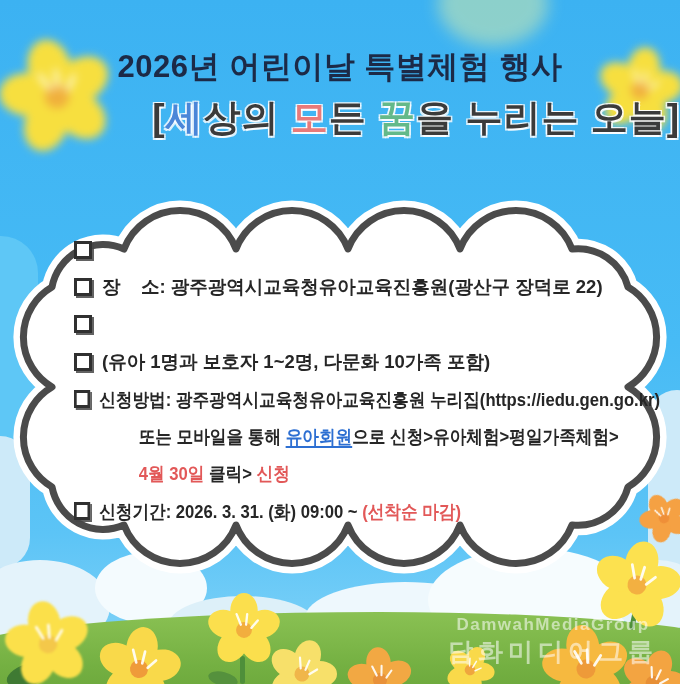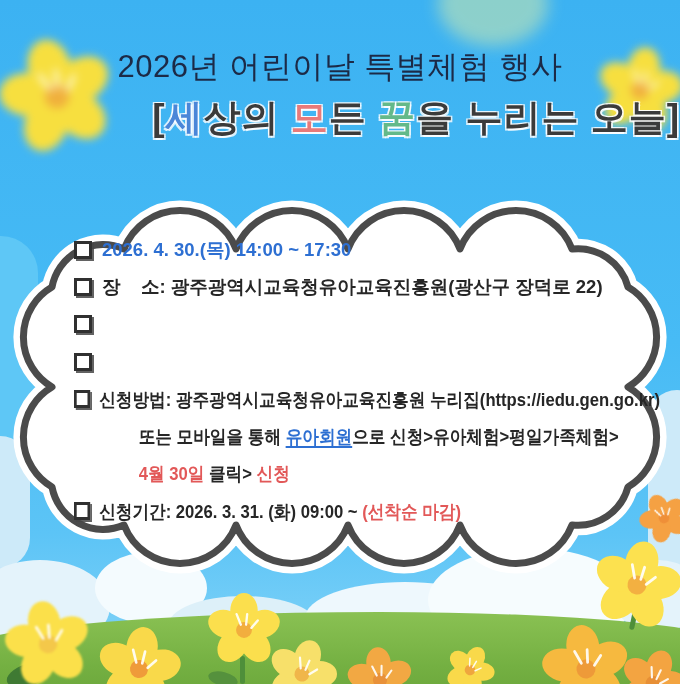--- a/index.html
+++ b/index.html
@@ -4,21 +4,21 @@
 <style>
   html,body{margin:0;padding:0;}
   .stage{
     position:relative; width:680px; height:684px; overflow:hidden;
     background:linear-gradient(180deg,#3cb2f2 0%, #47bbf5 50%, #5cc4f6 78%, #8ad6f8 100%);
     font-family:"Liberation Sans","DejaVu Sans",sans-serif;
   }
   
   .title1{
     position:absolute; top:46px; left:0; width:100%; text-align:center;
-    font-size:31px; font-weight:400; color:#1c2a47; letter-spacing:0.5px; z-index:6;
+    font-size:31px; font-weight:700; color:#1c2a47; letter-spacing:0.5px; z-index:6;
   }
   .title2{
     position:absolute; top:93px; left:0; width:100%; text-align:right;
     font-size:37px; font-weight:800; letter-spacing:1px; z-index:6;
     text-shadow:-1.5px -1.5px 0 rgba(255,255,255,.8), 1.5px -1.5px 0 rgba(255,255,255,.8),
                 -1.5px 1.5px 0 rgba(255,255,255,.8), 1.5px 1.5px 0 rgba(255,255,255,.8);
   }
   .title2 .c-dark{color:#3b3b3b}
   .title2 .c-blue{color:#4a86d8}
   .title2 .c-red{color:#e87a7a}
@@ -144,24 +144,28 @@
     <g>
       <path d="M 52 96 A 52 52 0 0 1 124 58 A 60 60 0 0 1 236 58 A 60 60 0 0 1 348 58 A 60 60 0 0 1 460 58 A 60 60 0 0 1 572 58 A 52 52 0 0 1 628 96 A 58 58 0 0 1 628 196 A 58 58 0 0 1 628 296 A 52 52 0 0 1 572 334 A 60 60 0 0 1 460 334 A 60 60 0 0 1 348 334 A 60 60 0 0 1 236 334 A 60 60 0 0 1 124 334 A 52 52 0 0 1 52 296 A 58 58 0 0 1 52 196 A 58 58 0 0 1 52 96 Z" fill="#ffffff" stroke="#ffffff" stroke-width="20" stroke-linejoin="round"></path>
       <path d="M 52 96 A 52 52 0 0 1 124 58 A 60 60 0 0 1 236 58 A 60 60 0 0 1 348 58 A 60 60 0 0 1 460 58 A 60 60 0 0 1 572 58 A 52 52 0 0 1 628 96 A 58 58 0 0 1 628 196 A 58 58 0 0 1 628 296 A 52 52 0 0 1 572 334 A 60 60 0 0 1 460 334 A 60 60 0 0 1 348 334 A 60 60 0 0 1 236 334 A 60 60 0 0 1 124 334 A 52 52 0 0 1 52 296 A 58 58 0 0 1 52 196 A 58 58 0 0 1 52 96 Z" fill="#ffffff" stroke="#4b4b4b" stroke-width="7" stroke-linejoin="round"></path>
     </g>
   </svg>
 
   <div class="title1">2026년 어린이날 특별체험 행사</div>
   <div class="title2" id="subtitle"><span class="seg c-dark">[</span><span class="seg c-blue">세</span><span class="seg c-dark">상의 </span><span class="seg c-red">모</span><span class="seg c-dark">든 </span><span class="seg c-green">꿈</span><span class="seg c-dark">을 누리는 오늘]</span></div>
 
   <div class="info" id="info">
-      <div class="line"><span class="bullet"></span><span class="seg c-blue">2026. 4. 30.(목) 14:00 ~ 17:30</span></div>
+      <div class="line"><span class="bullet"></span></div>
       <div class="line"><span class="bullet"></span><span class="seg c-dark">장    소: 광주광역시교육청유아교육진흥원(광산구 장덕로 22)</span></div>
       <div class="line"><span class="bullet"></span></div>
-      <div class="line"><span class="bullet"></span></div>
+      <div class="line"><span class="bullet"></span><span class="seg c-dark">(유아 1명과 보호자 1~2명, 다문화 10가족 포함)</span></div>
       <div class="line" style="transform-origin: left center; transform: scaleX(0.899);"><span class="bullet"></span><span class="seg c-dark">신청방법: 광주광역시교육청유아교육진흥원 누리집(https://iedu.gen.go.kr)</span></div>
       <div class="line indent" style="transform-origin: left center; transform: scaleX(0.899);"><span class="seg c-dark">또는 모바일을 통해 </span><span class="seg c-blue u">유아회원</span><span class="seg c-dark">으로 신청&gt;유아체험&gt;평일가족체험&gt;</span></div>
       <div class="line indent" style="transform-origin: left center; transform: scaleX(0.899);"><span class="seg c-red">4월 30일</span><span class="seg c-dark"> 클릭&gt; </span><span class="seg c-red">신청</span></div>
       <div class="line" style="transform-origin: left center; transform: scaleX(0.899);"><span class="bullet"></span><span class="seg c-dark">신청기간: 2026. 3. 31. (화) 09:00 ~ </span><span class="seg c-red">(선착순 마감)</span></div>
     </div>
 
+  <div class="watermark">
+    <div class="wm1">DamwahMediaGroup</div>
+    <div class="wm2">담화미디어그룹</div>
+  </div>
 
 </div>
 
 </body></html>

